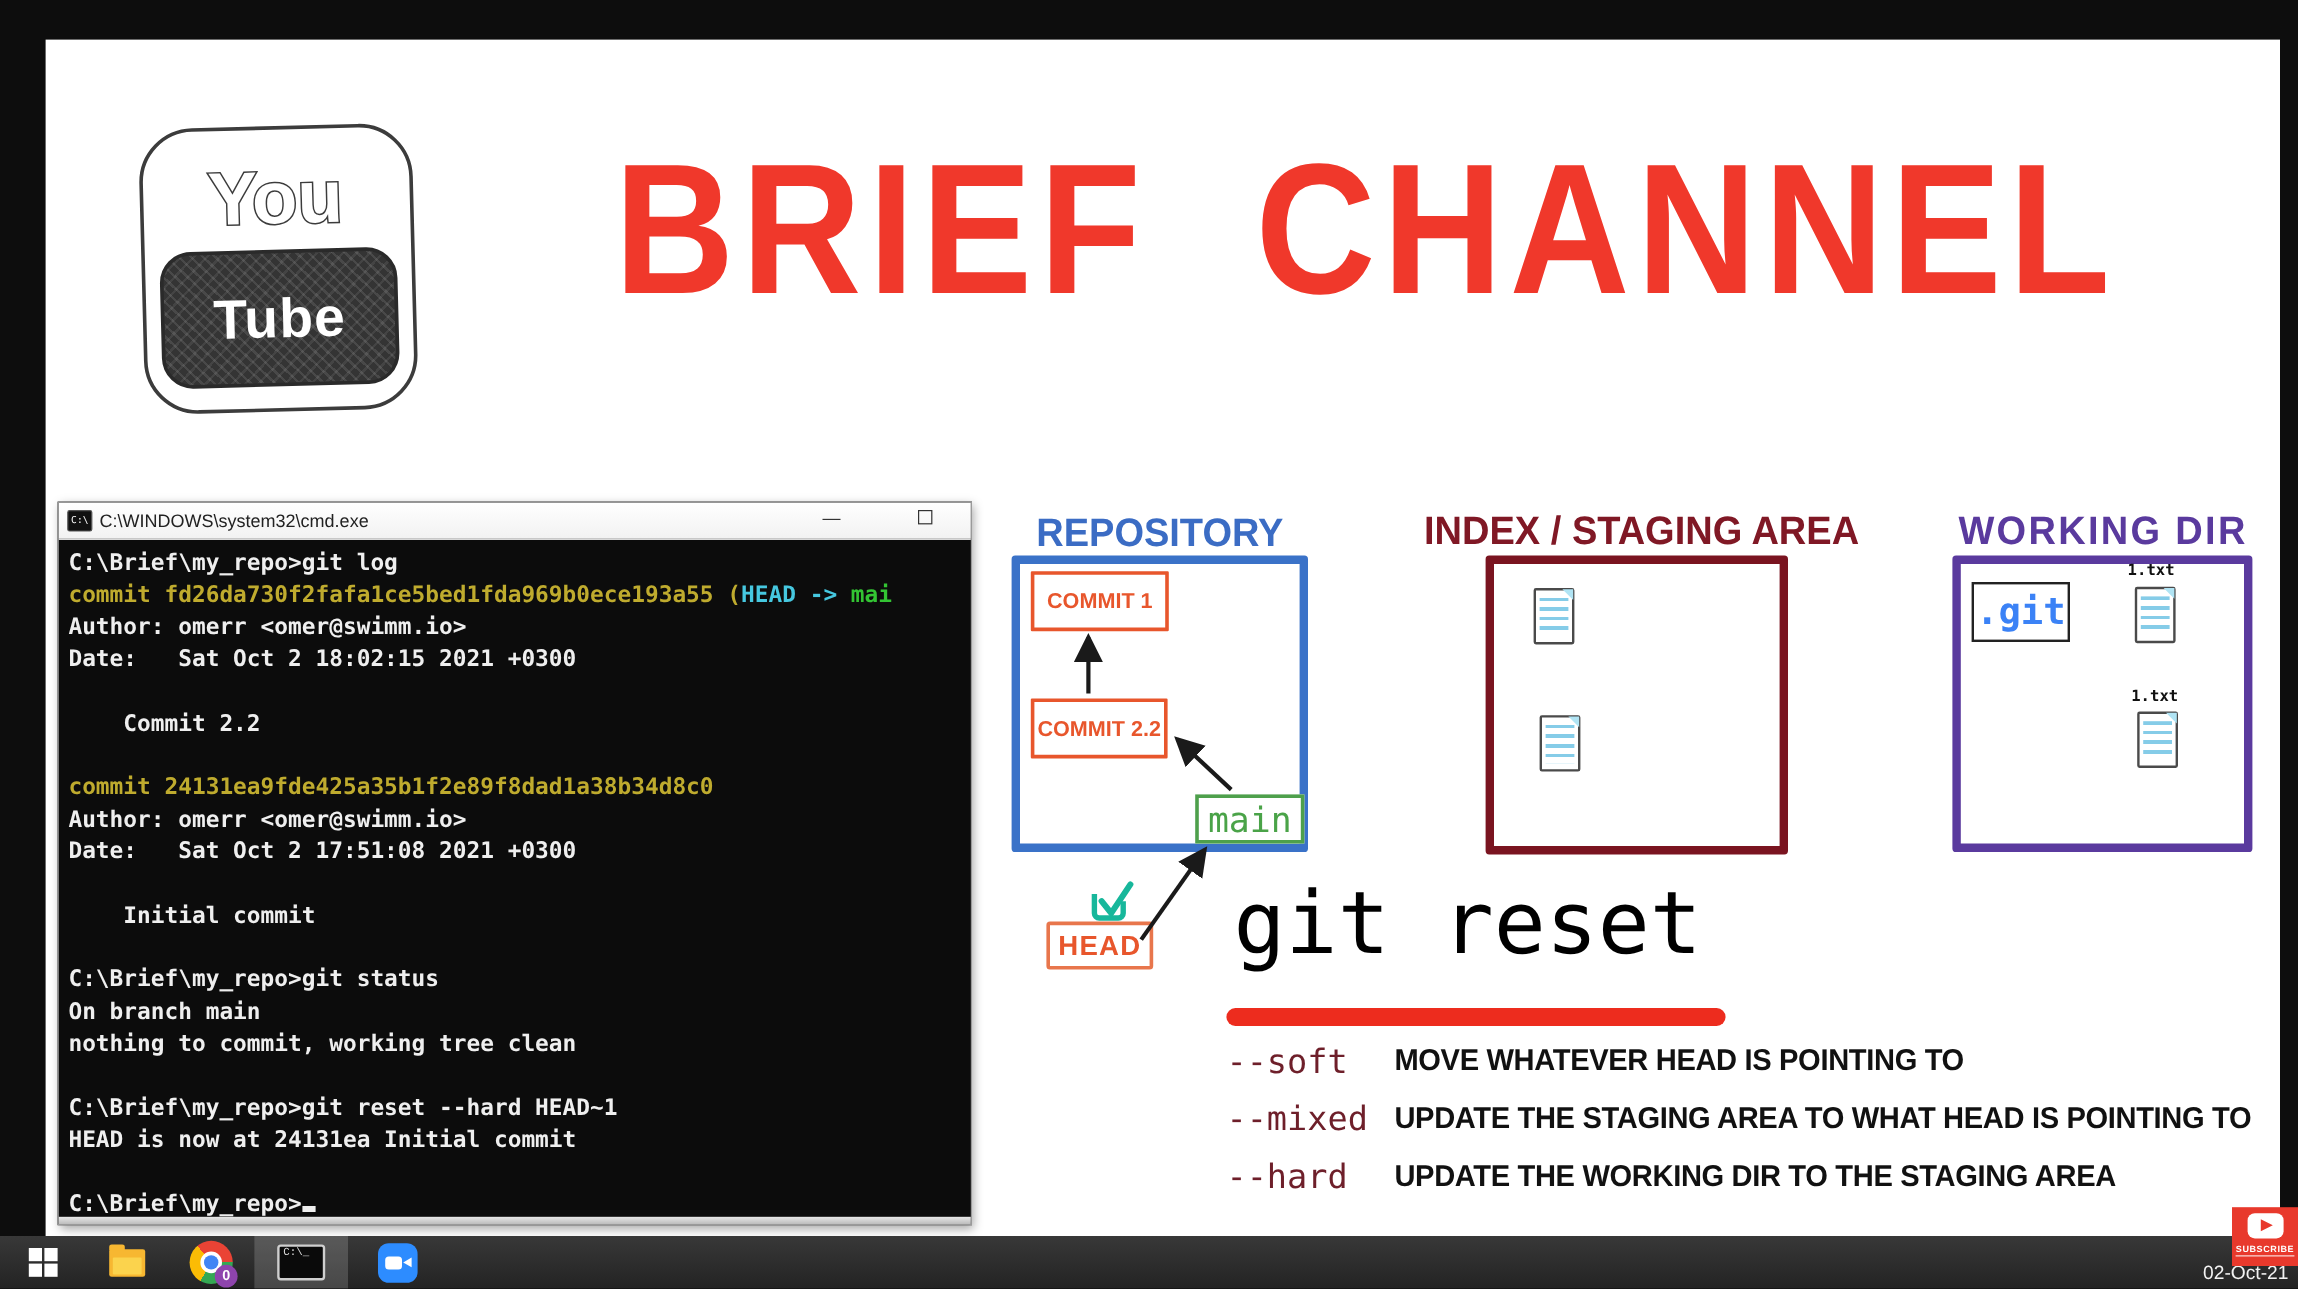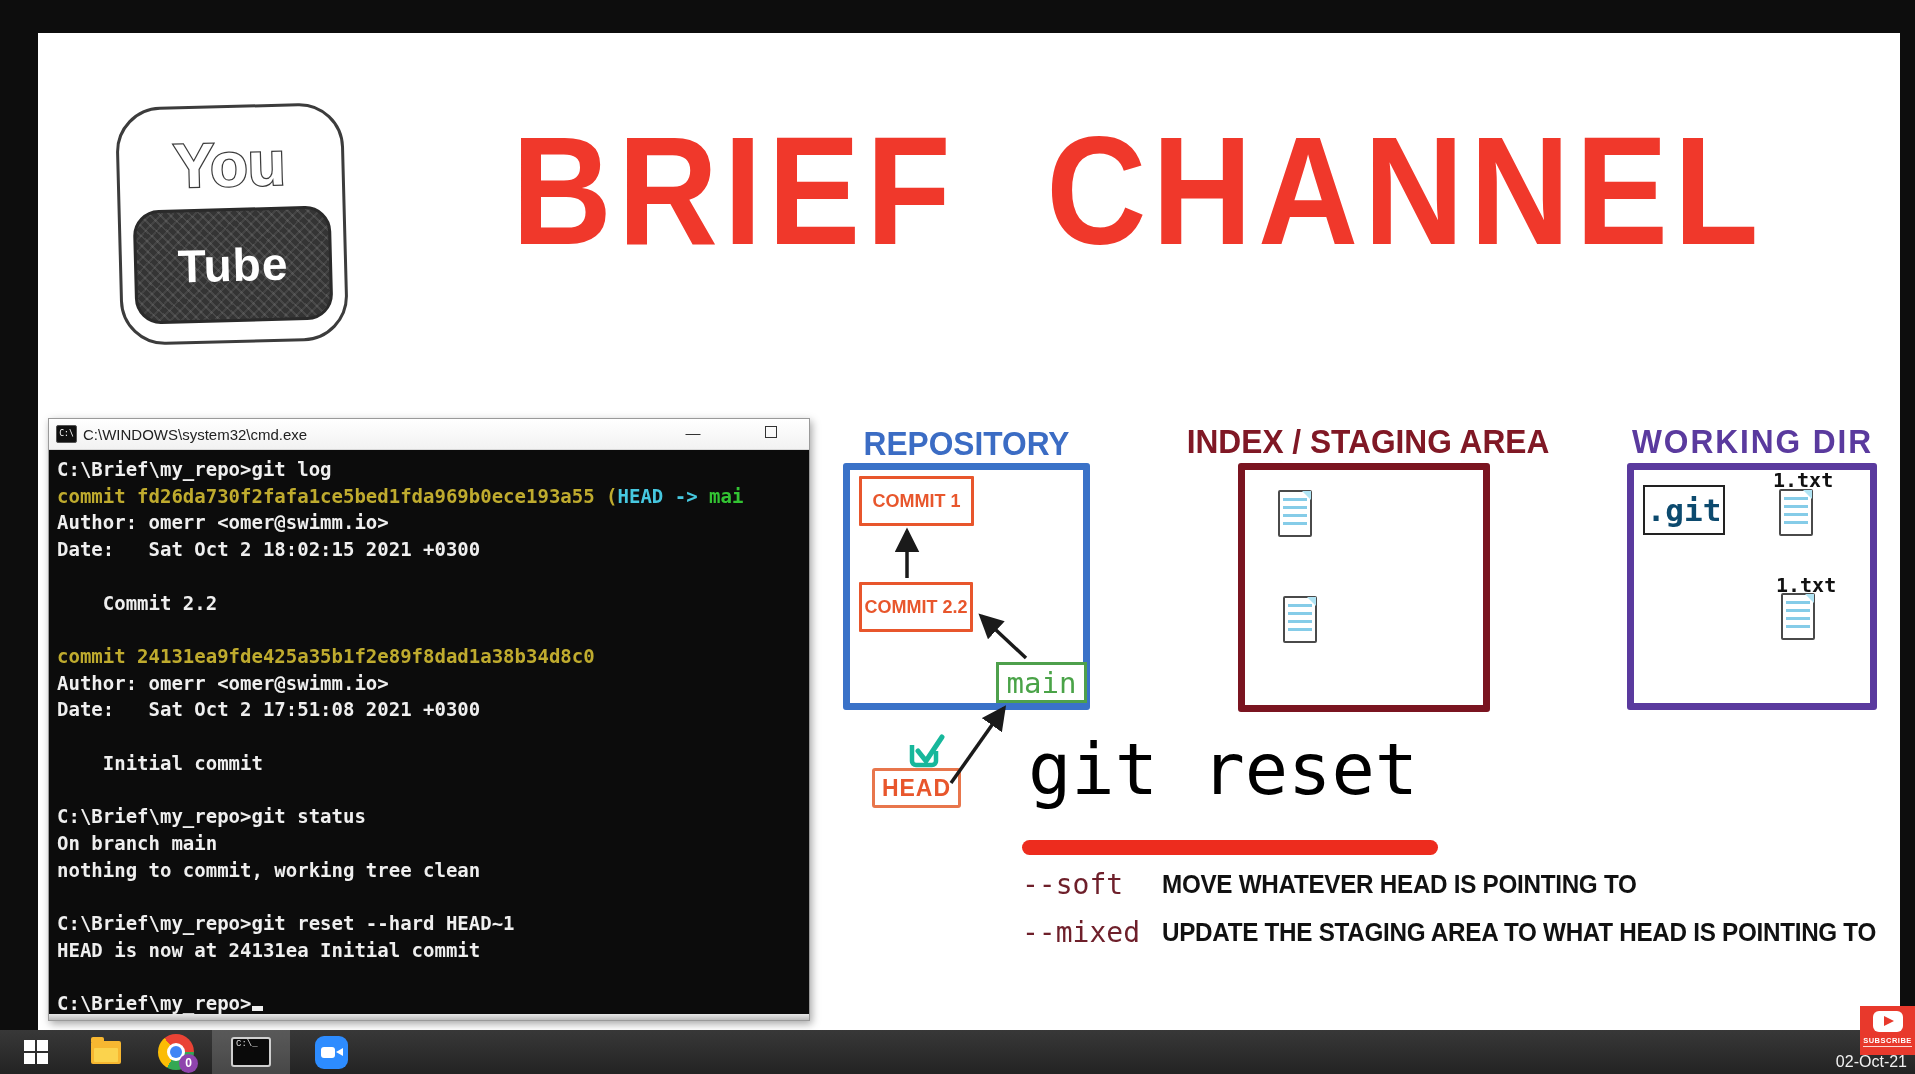--- a/index.html
+++ b/index.html
@@ -64,23 +64,23 @@
   .check-icon{position:absolute;left:868px;top:698px;z-index:2;}
   .arrows{position:absolute;left:780px;top:420px;width:300px;height:380px;pointer-events:none;z-index:2;}
 
   
   .doc{position:absolute;width:30px;height:43px;background:#fff;border:2.5px solid #4a4a4a;border-radius:2px;}
   .doc::before{content:"";position:absolute;left:3px;right:3px;top:6px;bottom:5px;
                background:repeating-linear-gradient(#85cce8 0 3px,transparent 3px 8px);}
   .doc::after{content:"";position:absolute;top:-1px;right:-1px;width:0;height:0;
               border-top:9px solid #b0e4f4;border-left:9px solid transparent;}
   .gitdir{position:absolute;left:9px;top:15px;width:78px;height:46px;border:2.5px solid #222;background:#fff;
-          font-family:"DejaVu Sans Mono",monospace;font-size:31px;font-weight:bold;color:#0c4a6e;
+          font-family:"DejaVu Sans Mono",monospace;font-size:31px;font-weight:bold;color:#3b82f6;
           display:flex;align-items:center;justify-content:center;}
-  .file-label{position:absolute;font-weight:bold;font-size:20px;color:#111;font-family:"DejaVu Sans Mono",monospace;}
+  .file-label{position:absolute;font-weight:bold;font-size:13px;color:#111;font-family:"DejaVu Sans Mono",monospace;}
 
   
   .reset-title{position:absolute;left:990px;top:694px;font-family:"DejaVu Sans Mono",monospace;
                font-size:72px;color:#000000;white-space:nowrap;}
   .reset-underline{position:absolute;left:984px;top:807px;width:416px;height:15px;border-radius:8px;background:#ed2c1e;}
   .reset-options{position:absolute;left:984px;top:834px;}
   .opt-row{display:flex;align-items:center;height:34px;margin-bottom:14px;white-space:nowrap;}
   .opt-flag{width:140px;font-family:"DejaVu Sans Mono",monospace;font-size:28px;color:#6e1f2a;}
   .opt-desc{font-weight:bold;font-size:25px;color:#111;letter-spacing:-.3px;transform:scaleX(.97);transform-origin:left;}
 
@@ -193,20 +193,24 @@
     <div class="reset-underline"></div>
     <div class="reset-options">
         <div class="opt-row">
           <span class="opt-flag">--soft</span>
           <span class="opt-desc">MOVE WHATEVER HEAD IS POINTING TO</span>
         </div>
         <div class="opt-row">
           <span class="opt-flag">--mixed</span>
           <span class="opt-desc">UPDATE THE STAGING AREA TO WHAT HEAD IS POINTING TO</span>
         </div>
+        <div class="opt-row">
+          <span class="opt-flag">--hard</span>
+          <span class="opt-desc">UPDATE THE WORKING DIR TO THE STAGING AREA</span>
+        </div>
       </div>
 
   </div>
 
   <div class="taskbar">
     <div class="tb-item start">
       <div class="start-grid">
           <i></i>
           <i></i>
           <i></i>

